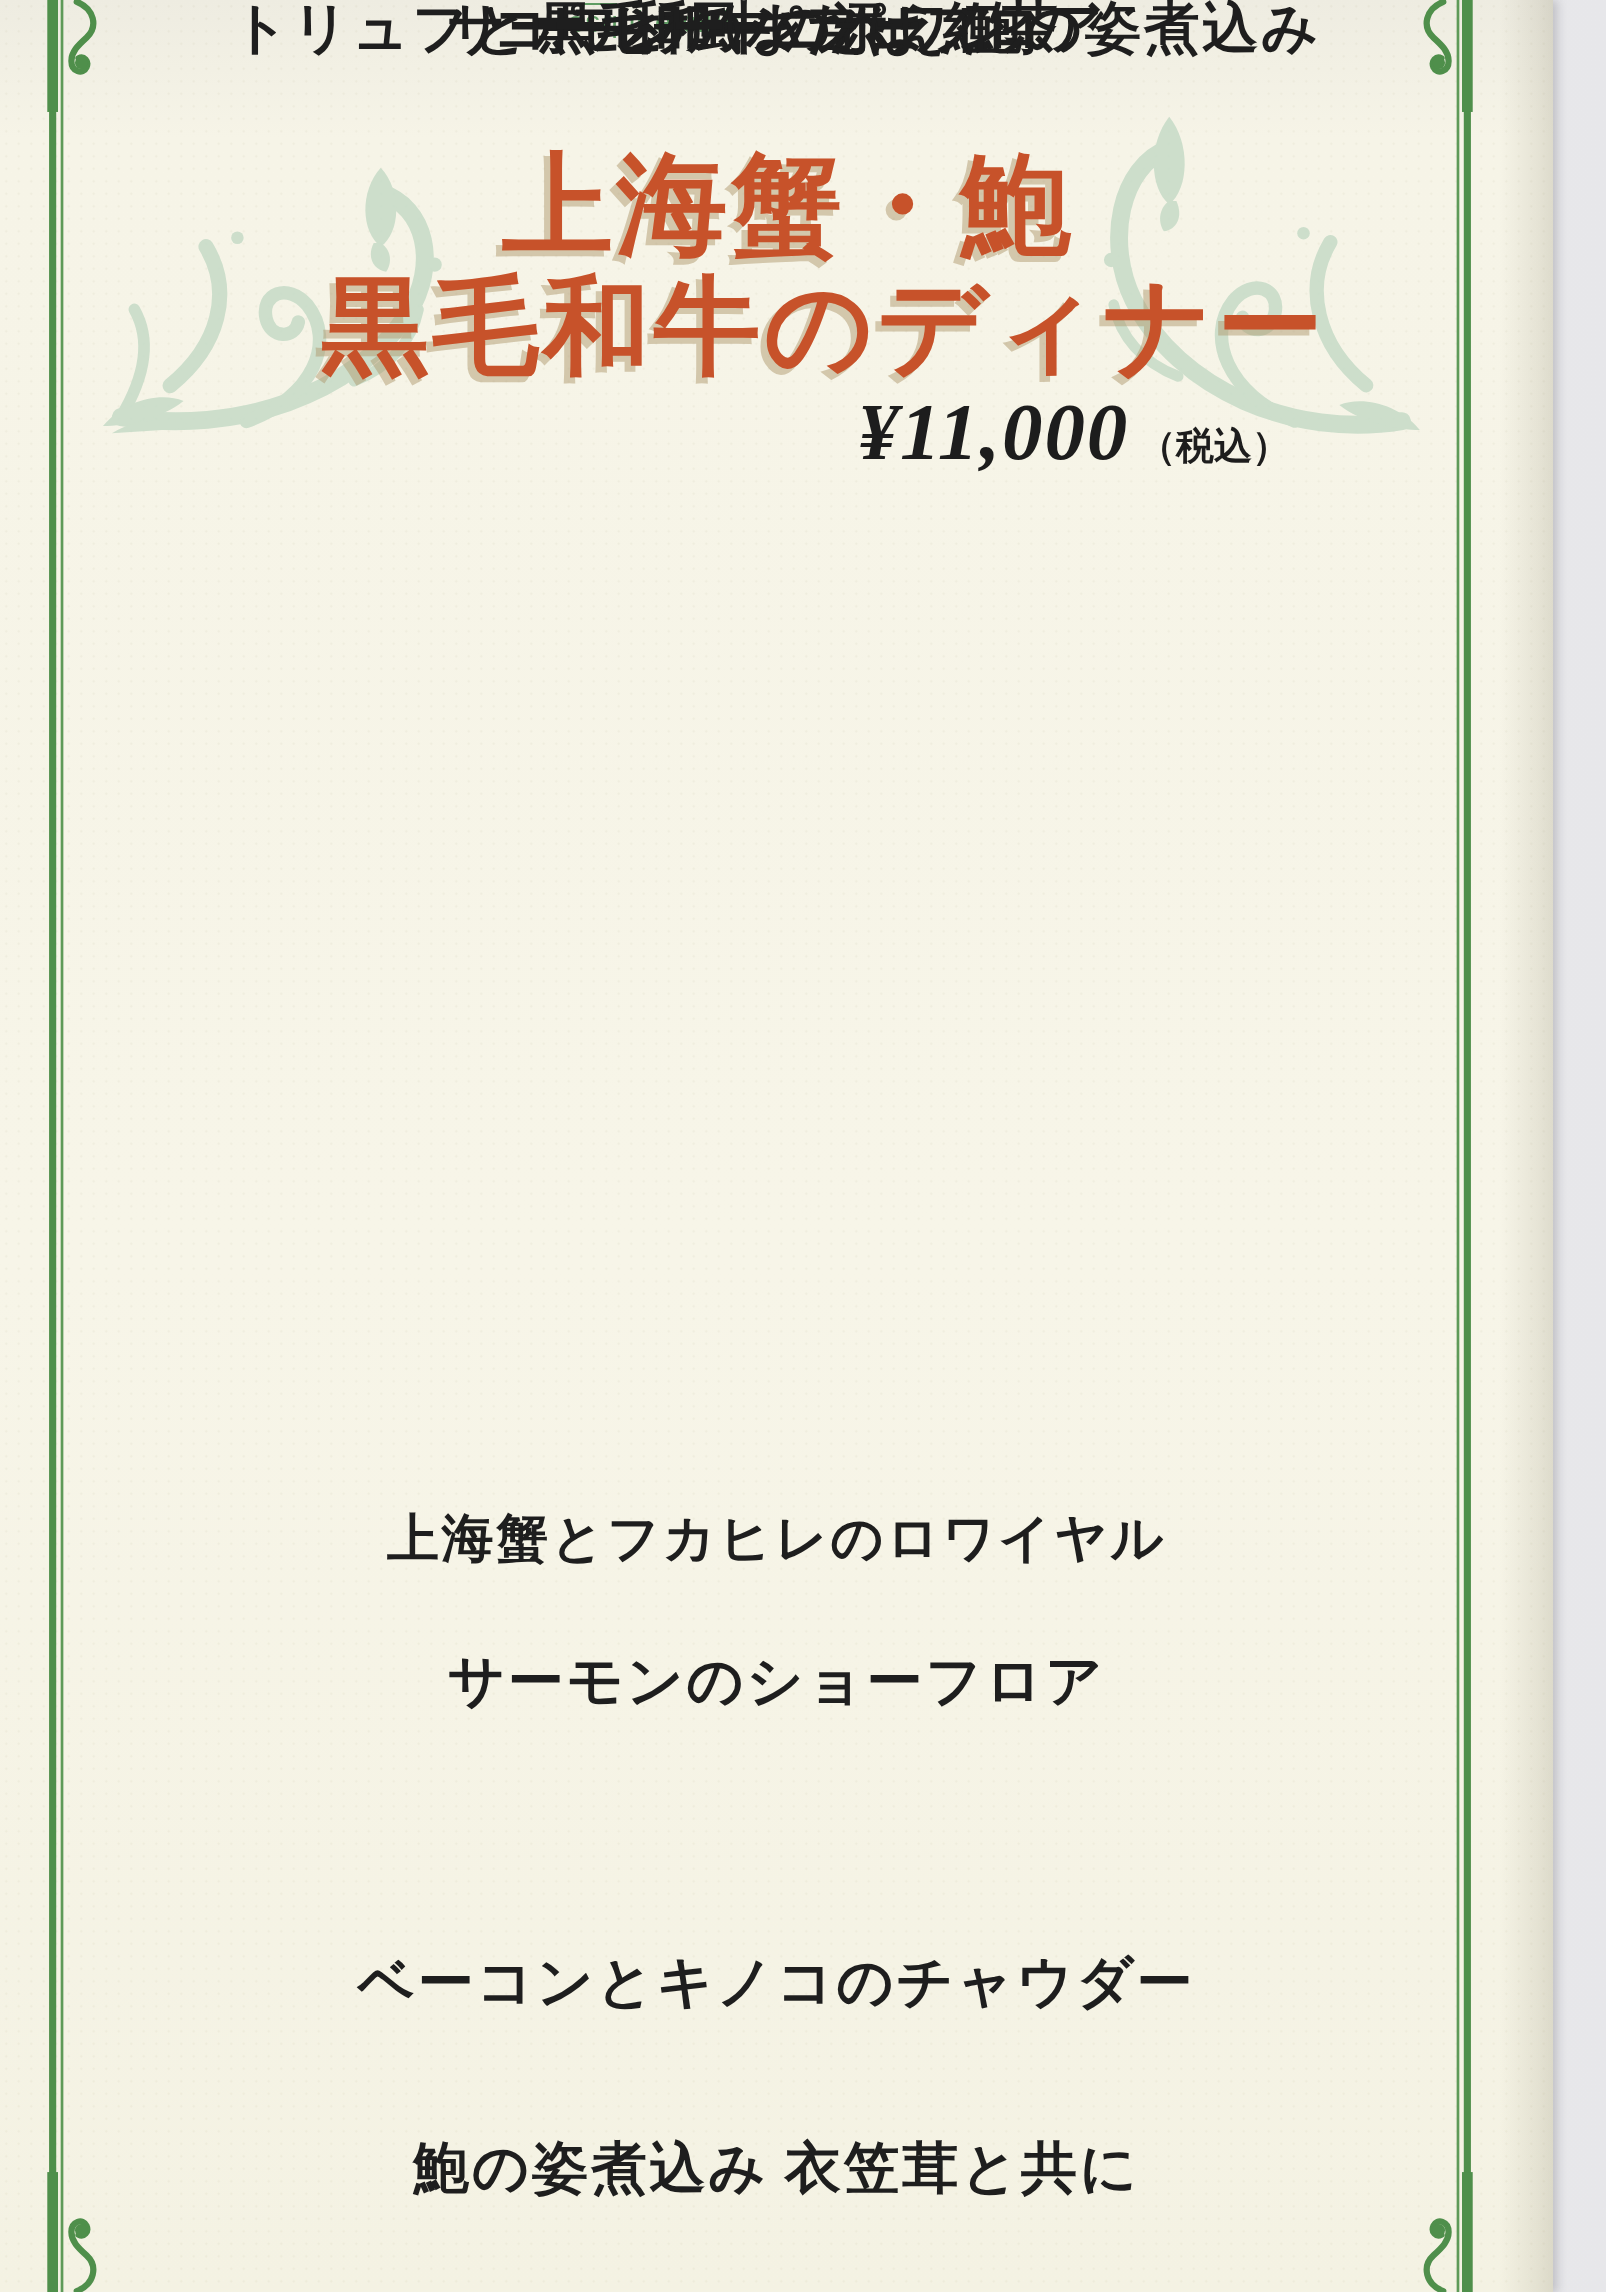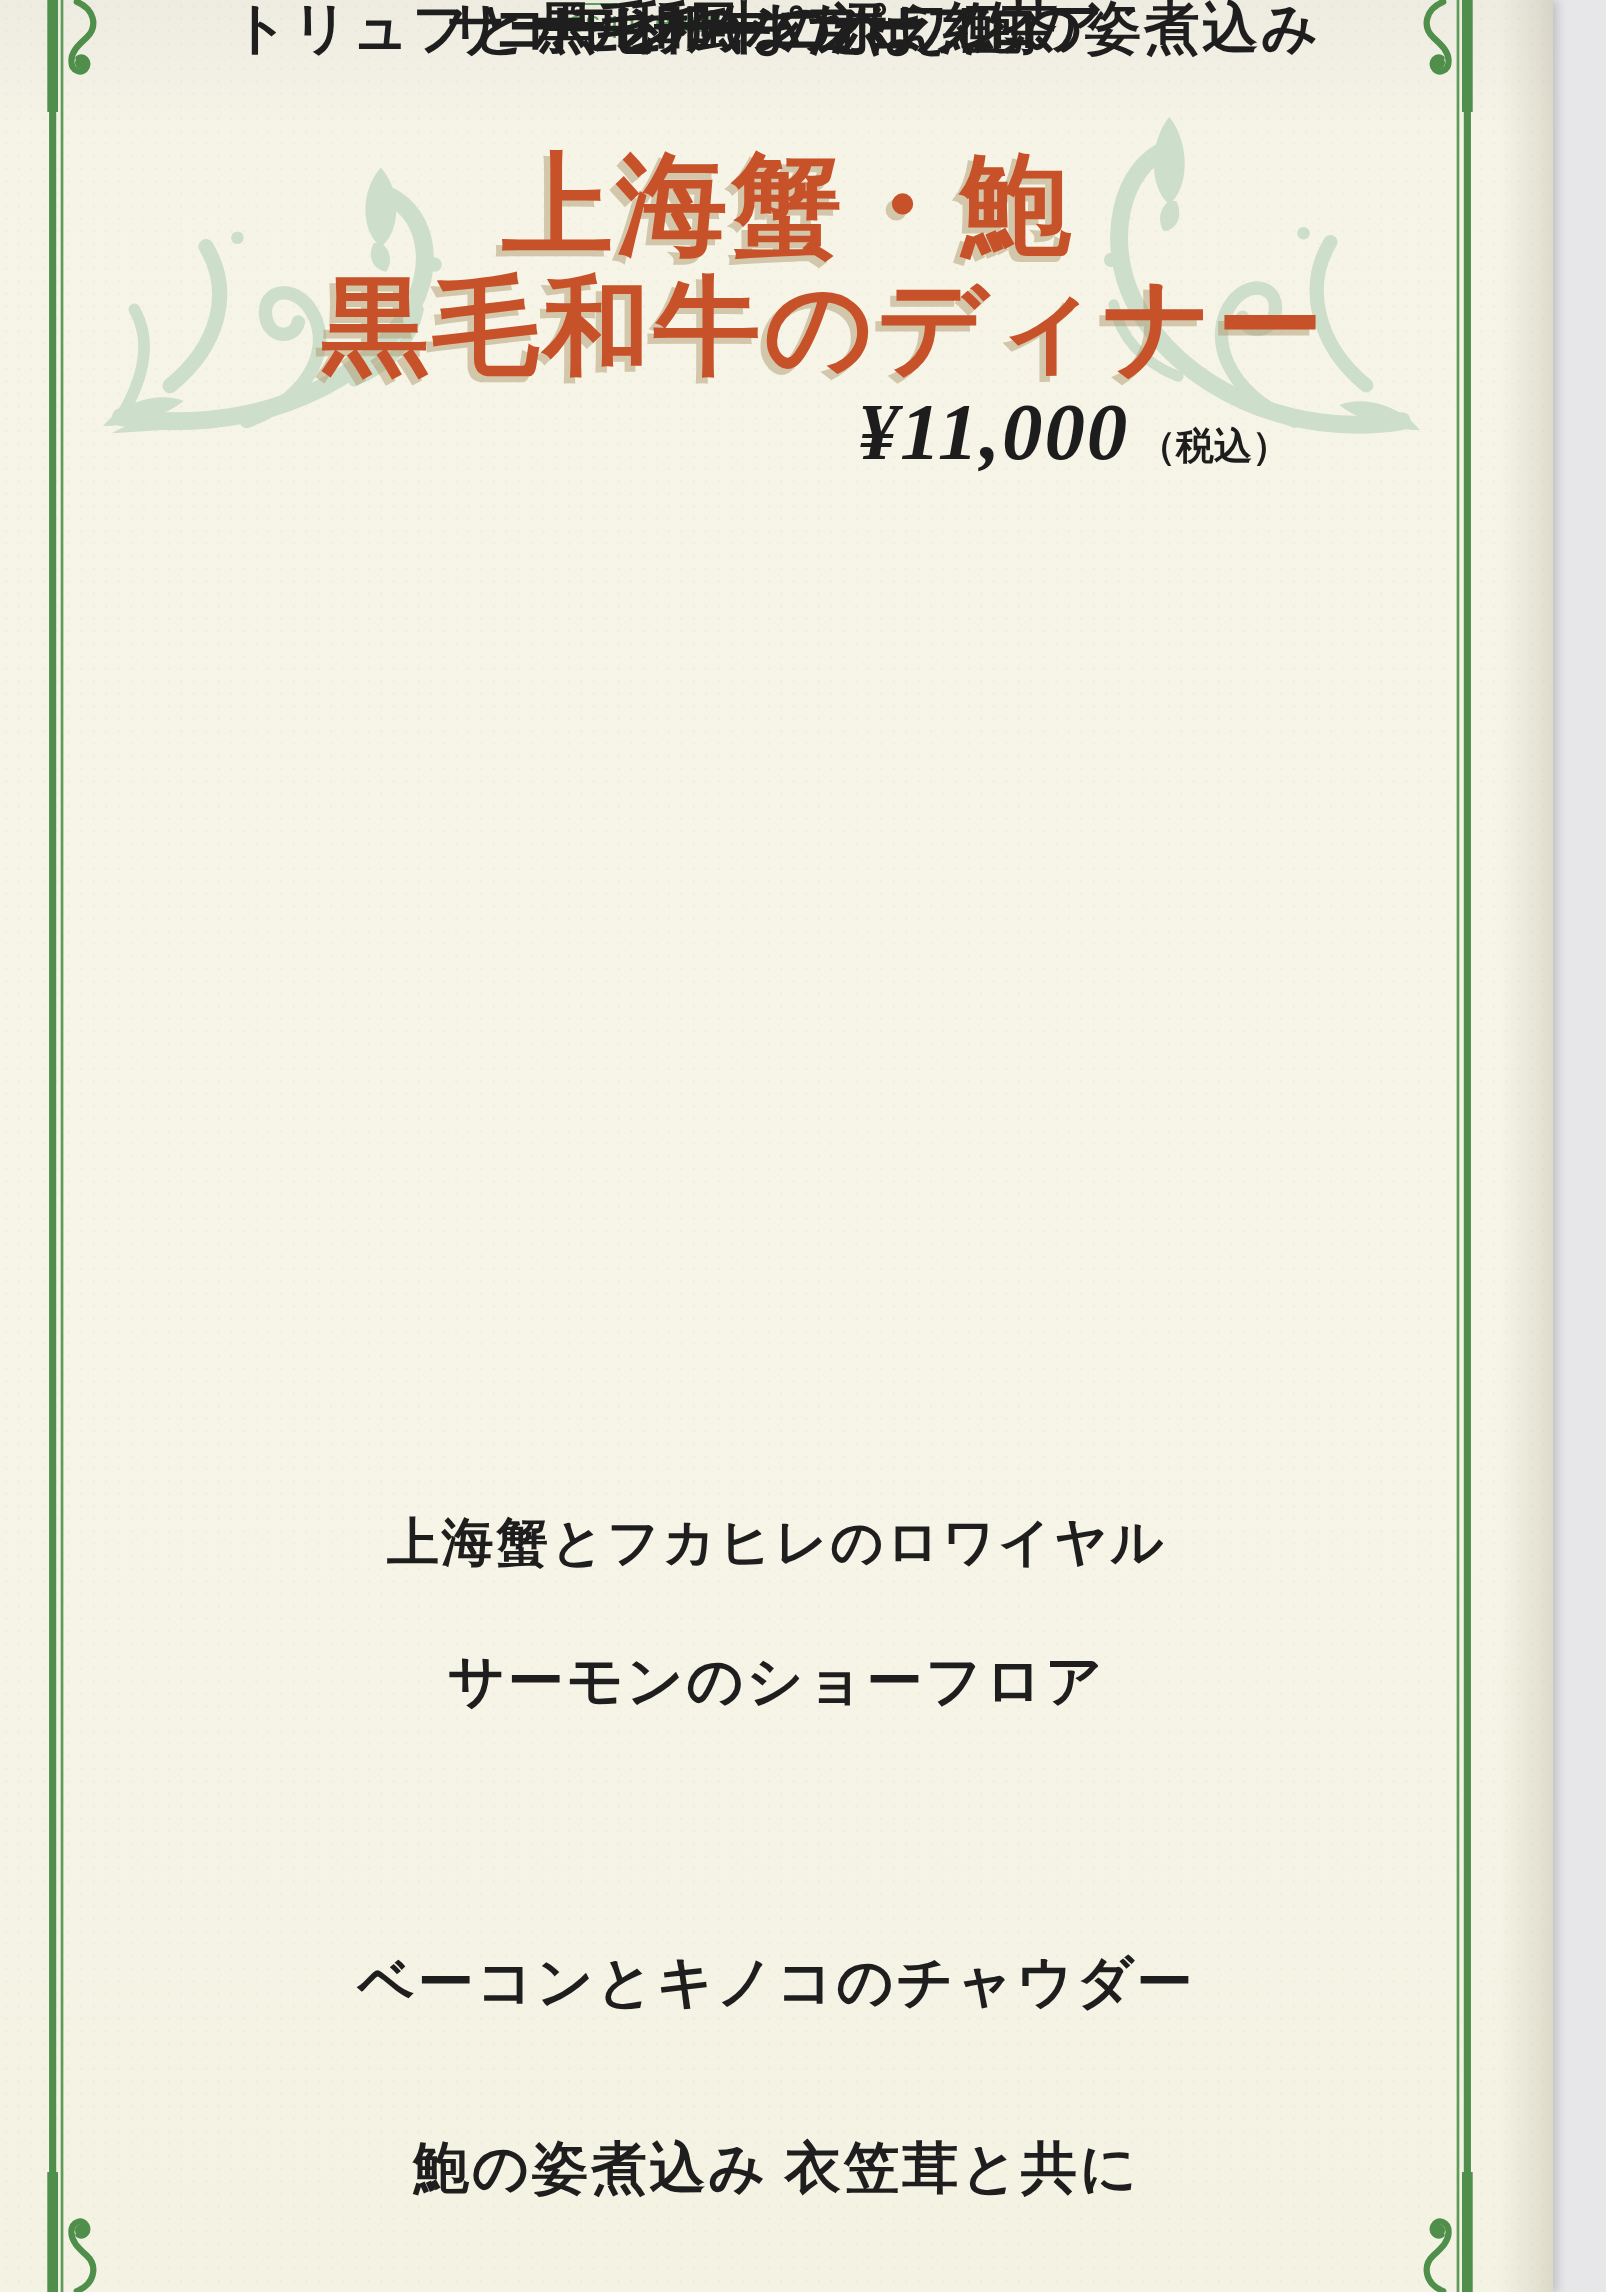--- a/index.html
+++ b/index.html
@@ -66,21 +66,21 @@
   .menu-line{
     position:absolute;left:0;width:1553px;text-align:center;z-index:3;
     font-size:56px;font-weight:600;color:#1e1e1e;letter-spacing:2.7px;line-height:1;
     white-space:nowrap;
   }
   .menu-line:nth-of-type(1){top:608px;}
   .menu-line:nth-of-type(2){top:819px;}
   .menu-line:nth-of-type(3){top:1025px;}
   .menu-line:nth-of-type(4){top:1226px;}
   .menu-line:nth-of-type(5){top:1432px;}
-  .menu-line:nth-of-type(6){top:1517px;font-size:52px;}
+  .menu-line:nth-of-type(6){top:1517px;font-size:52px;font-family:Liberation Mono, monospace;}
   .menu-line:nth-of-type(7){top:1653px;}
   .menu-line:nth-of-type(8){top:1925px;margin-top:29px;}
   .menu-line:nth-of-type(9){top:2140px;}
 </style>
 </head>
 <body>
 
 <div class="scan">
   <div class="paper">
     <div class="texture"></div>

